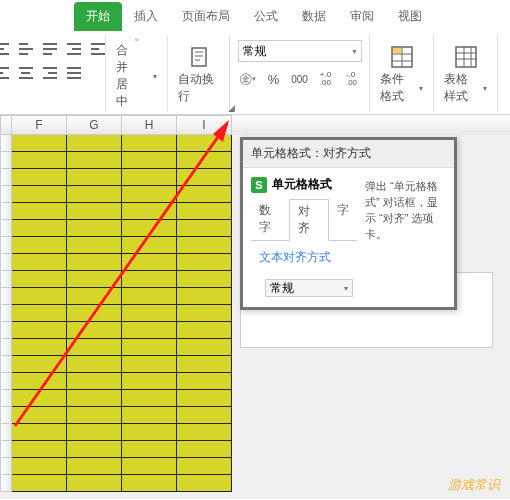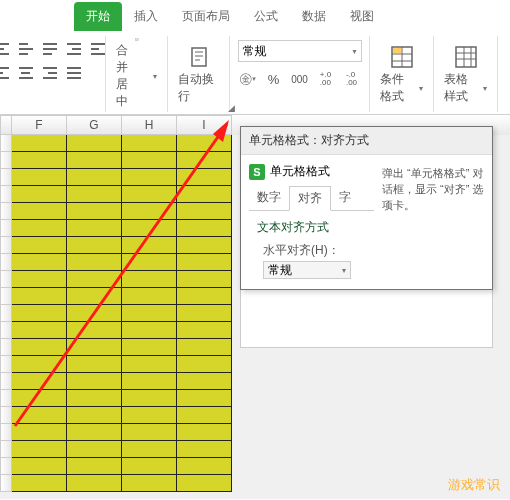--- a/index.html
+++ b/index.html
@@ -26,47 +26,48 @@
 .dlg-launcher{position:absolute;bottom:1px;left:228px;width:10px;height:10px;font-size:9px;color:#777;cursor:pointer}
 .sheet-area{position:relative;height:384px;background:#f0f0f0}
 .col-headers{display:flex;height:20px;background:linear-gradient(#fff,#e8e8e8)}
 .rowh{width:12px;border:1px solid #ccc;background:linear-gradient(#fff,#e8e8e8)}
 .ch{width:55px;border:1px solid #ccc;border-left:none;text-align:center;color:#555;line-height:18px}
 .grid{position:relative}
 .gridrow{display:flex;height:17px}
 .rh{width:12px;border:1px solid #ccc;border-top:none;background:linear-gradient(90deg,#fff,#e8e8e8)}
 .cell{width:55px;height:17px;background:#d6d62a;border-right:1px solid #222;border-bottom:1px solid #222}
 .arrow{position:absolute;top:120px;left:9px;width:225px;height:310px;pointer-events:none;z-index:5}
-.tip{position:absolute;top:126px;left:240px;width:253px;background:#fff;border:1px solid #737373;box-shadow:2px 2px 6px rgba(0,0,0,.2);z-index:10}
+.tip{position:absolute;top:137px;left:240px;width:217px;background:#fff;border:3px solid #737373;box-shadow:2px 2px 6px rgba(0,0,0,.2);z-index:10}
 .tip-hd{background:#eee;padding:5px 8px;border-bottom:1px solid #ddd;color:#333}
 .tip-body{display:flex;padding:8px;gap:8px}
 .tip-left{flex:1}
 .tip-title{display:flex;align-items:center;gap:5px;margin-bottom:6px}
 .s-icon{width:16px;height:16px;background:#2ea83e;color:#fff;display:flex;align-items:center;justify-content:center;font-weight:bold;font-size:11px;border-radius:2px}
 .subtabs{display:flex;border-bottom:1px solid #ccc;margin-bottom:6px}
 .st{padding:3px 8px;color:#555;cursor:pointer}
 .st.active{border:1px solid #ccc;border-bottom:1px solid #fff;margin-bottom:-1px;background:#fff}
 .section{padding:2px 4px 2px 8px}
-.sect-t{color:#14532d;margin-bottom:6px}
+.sect-t{color:#3b82f6;margin-bottom:13px}
 .sect-l{color:#555;margin-bottom:2px;padding-left:6px}
 .sect-sel{margin-left:6px;width:88px;height:18px;border:1px solid #ccc;background:#f5f5f5;padding:0 4px;display:flex;align-items:center;justify-content:space-between;cursor:pointer;font-size:11px}
 .tip-right{width:102px;color:#555;font-size:11px;line-height:16px;padding-top:2px}
-.wm{position:absolute;bottom:6px;right:10px;color:#ffb030;font-size:13px;z-index:20}
+.wm{position:absolute;bottom:6px;right:10px;color:#ffb030;font-size:13px;font-style:italic;z-index:20}
 svg.ico{width:28px;height:28px}
 .placeholder-bottom{position:absolute;top:272px;left:240px;width:253px;height:76px;background:#fff;border:1px solid #ccc;z-index:8}
 </style>
 </head>
 <body>
 
 <div class="tabs">
   <div class="tab active">开始</div>
   <div class="tab">插入</div>
   <div class="tab">页面布局</div>
   <div class="tab">公式</div>
   <div class="tab">数据</div>
+  <div class="tab">审阅</div>
   <div class="tab">视图</div>
 </div>
 
 <div class="ribbon">
   <div class="group g-align">
     <div class="align-grid">
       <div class="align-row">
         <div class="abtn">
             <div class="lines">
               <span></span>
@@ -370,30 +371,29 @@
     <line x1="6" y1="306" x2="218" y2="4" stroke="#ff1a1a" stroke-width="3"></line>
     <polygon points="220,0 204,14 214,22" fill="#ff1a1a"></polygon>
   </svg>
 
 <div class="tip">
   <div class="tip-hd">单元格格式：对齐方式</div>
   <div class="tip-body">
     <div class="tip-left">
       <div class="tip-title">
         <div class="s-icon">S</div>
-        <span style="font-weight:normal">单元格格式</span>
+        <span style="font-weight:bold">单元格格式</span>
       </div>
       <div class="subtabs">
         <div class="st">数字</div>
         <div class="st active">对齐</div>
         <div class="st">字</div>
       </div>
       <div class="section">
         <div class="sect-t">文本对齐方式</div>
-        <div class="sect-l">水平对齐(H)：</div>
         <div class="sect-sel">
             <span>常规</span>
             <span class="chev">▾</span>
           </div>
       </div>
     </div>
     <div class="tip-right">弹出 “单元格格式” 对话框，显示 “对齐” 选项卡。</div>
   </div>
 </div>
 

